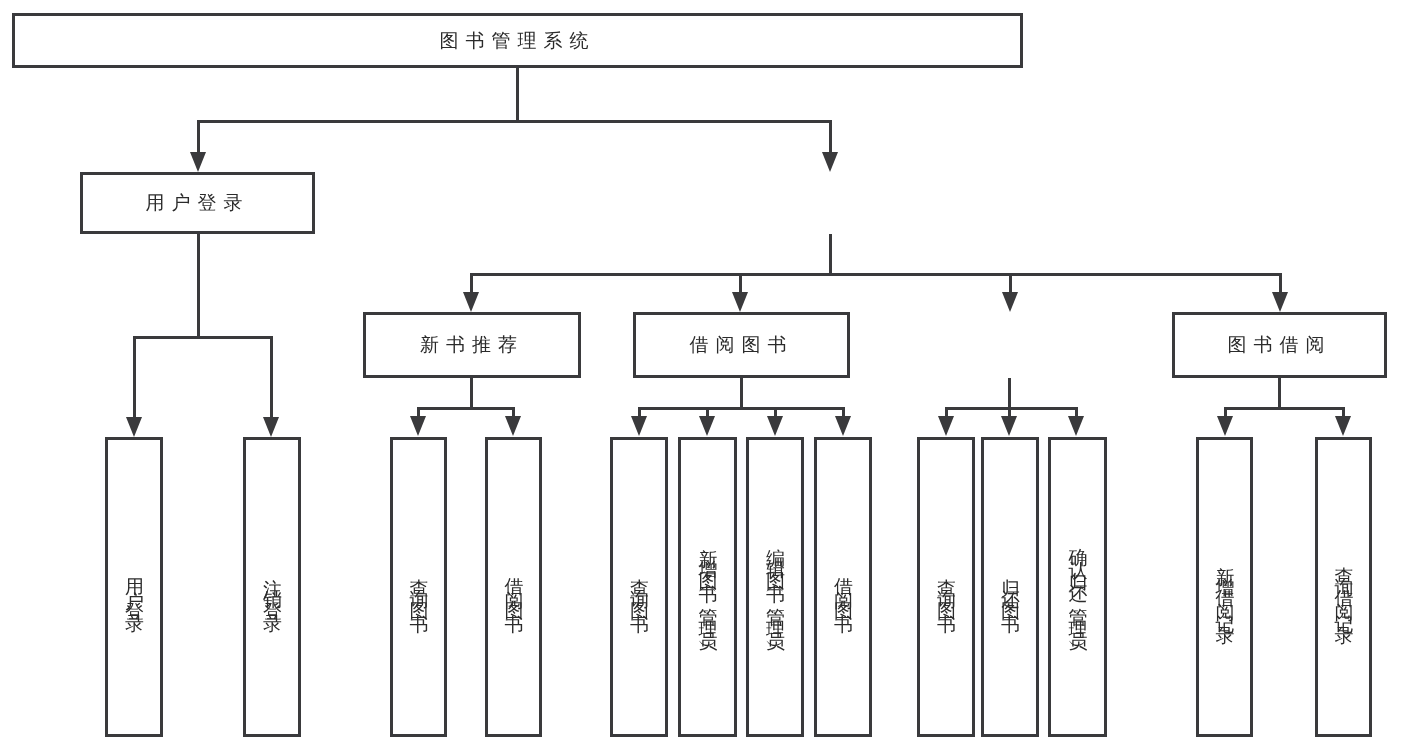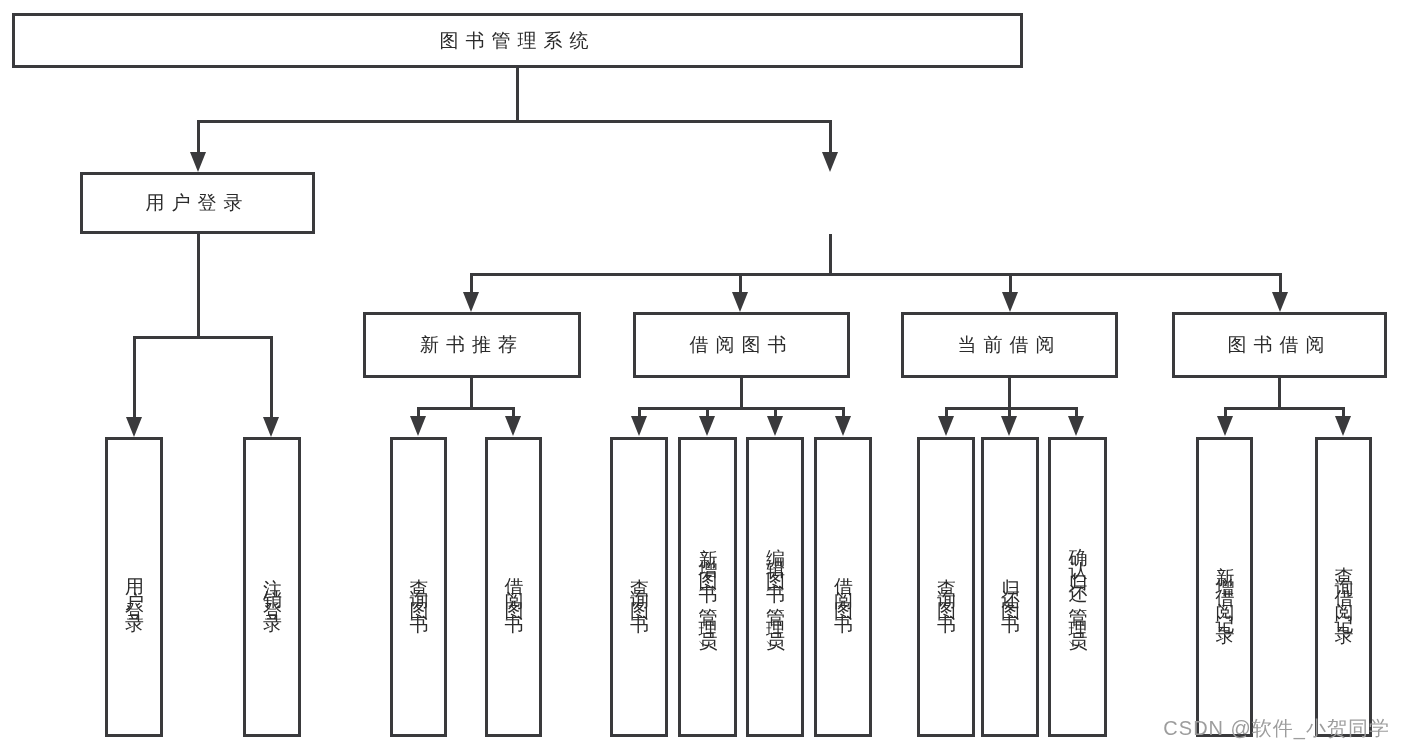--- a/index.html
+++ b/index.html
@@ -38,21 +38,20 @@
 
   <div class="node" style="left:12px;top:13px;width:1011px;height:55px;">图书管理系统</div>
 
   <div class="node" style="left:80px;top:172px;width:235px;height:62px;">用户登录</div>
 
 
   <div class="node" style="left:363px;top:312px;width:218px;height:66px;">新书推荐</div>
 
   <div class="node" style="left:633px;top:312px;width:217px;height:66px;">借阅图书</div>
 
-  <div class="node" style="left:901px;top:312px;width:217px;height:66px;">当前借阅</div>
 
   <div class="node" style="left:1172px;top:312px;width:215px;height:66px;">图书借阅</div>
 
   <div class="node leaf" style="left:105px;top:437px;width:58px;height:300px;">用户登录</div>
   <div class="node leaf" style="left:243px;top:437px;width:58px;height:300px;">注销登录</div>
 
   <div class="node leaf" style="left:390px;top:437px;width:57px;height:300px;">查询图书</div>
   <div class="node leaf" style="left:485px;top:437px;width:57px;height:300px;">借阅图书</div>
 
   <div class="node leaf" style="left:610px;top:437px;width:58px;height:300px;">查询图书</div>
@@ -119,15 +118,14 @@
   <div class="vline" style="left:1075px;top:407px;height:12px;"></div>
   <div class="arrow" style="left:1068px;top:416px;"></div>
 
   <div class="vline" style="left:1278px;top:378px;height:29px;"></div>
   <div class="hline" style="left:1224px;top:407px;width:121px;"></div>
   <div class="vline" style="left:1224px;top:407px;height:12px;"></div>
   <div class="arrow" style="left:1217px;top:416px;"></div>
   <div class="vline" style="left:1342px;top:407px;height:12px;"></div>
   <div class="arrow" style="left:1335px;top:416px;"></div>
 
-  <div class="watermark">CSDN @软件_小贺同学</div>
 
 </div>
 
 </body></html>

